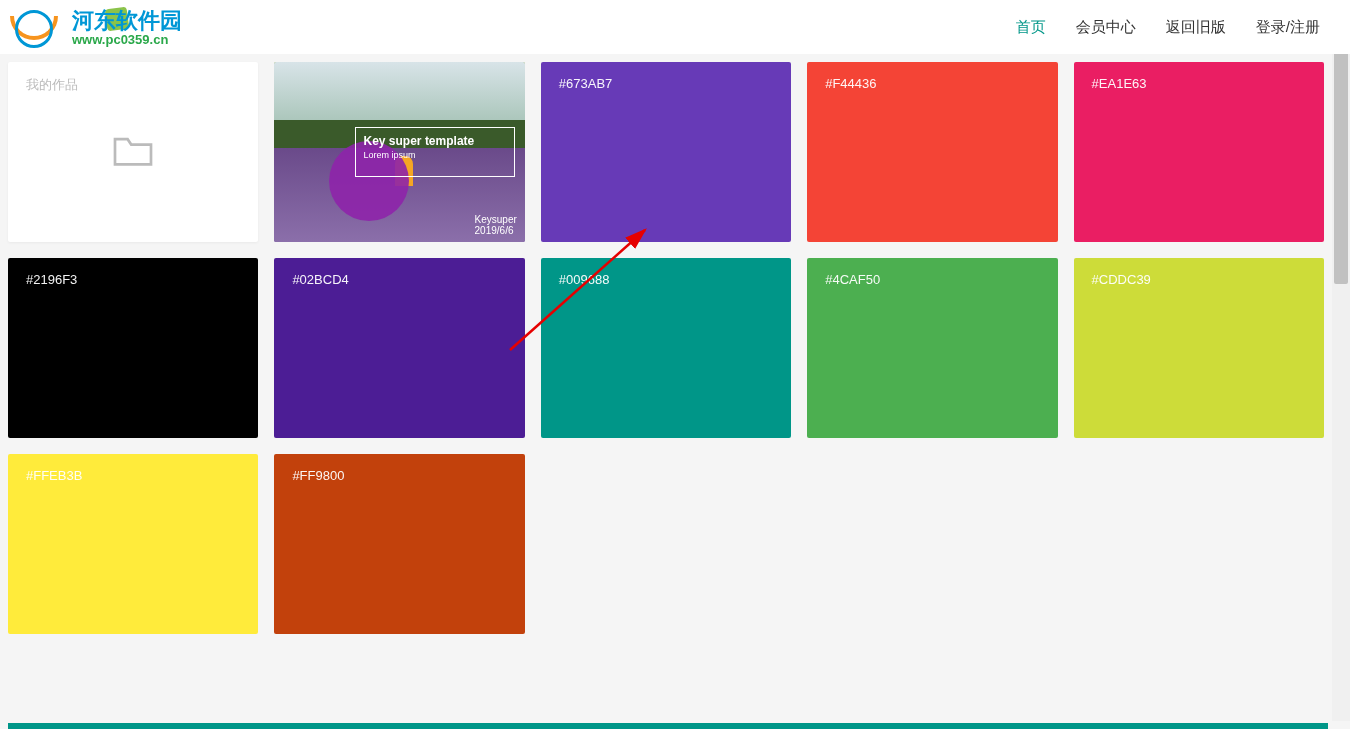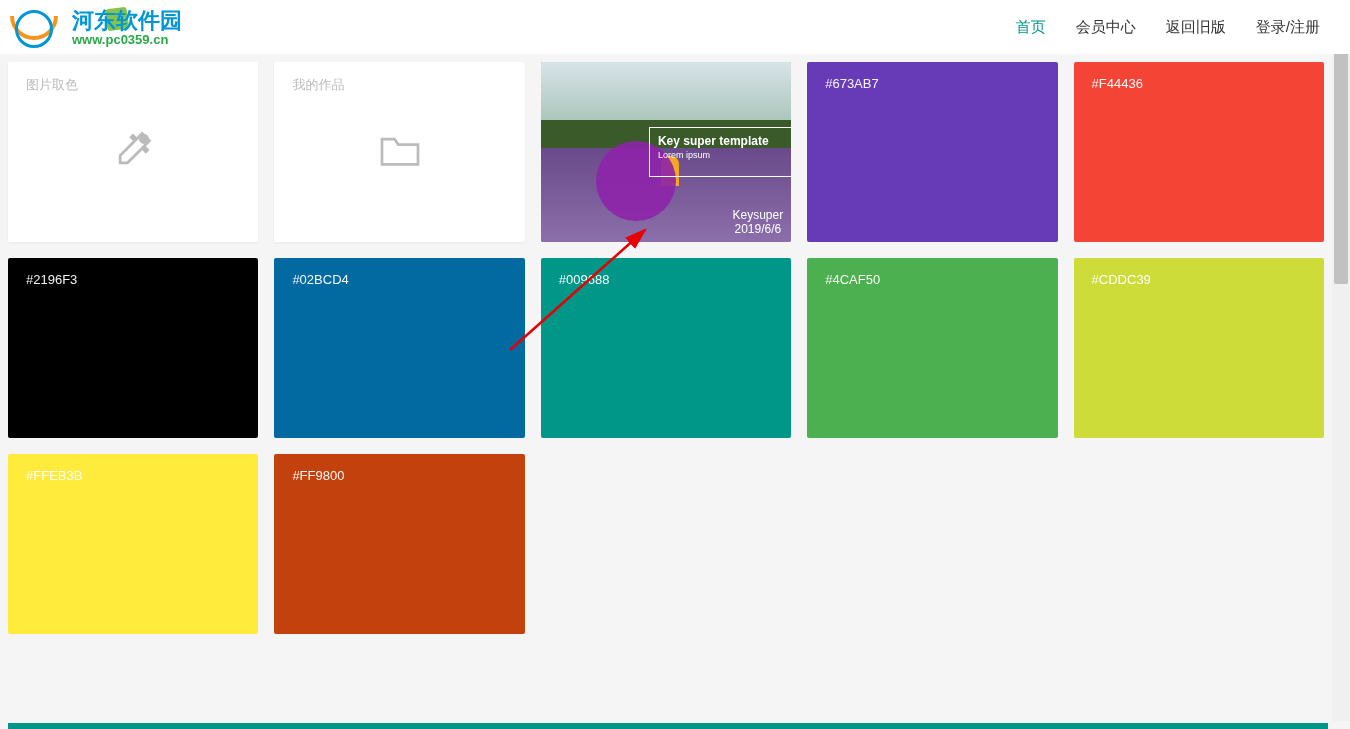--- a/index.html
+++ b/index.html
@@ -21,24 +21,24 @@
 .card.white { background: #fff; box-shadow: 0 1px 3px rgba(0,0,0,0.05); }
 .card-label { position: absolute; top: 14px; left: 18px; font-size: 13px; color: rgba(255,255,255,0.95); }
 .card-label.gray { color: #bbb; }
 .card-icon { position: absolute; top: 50%; left: 50%; transform: translate(-50%, -50%); }
 .template-card { background: linear-gradient(to bottom, #8fa84e 0%, #5a7a3a 50%, #7b5fa8 100%); }
 .template-sky { position: absolute; top: 0; left: 0; right: 0; height: 35%; background: linear-gradient(to bottom, #d8e4e8, #a8c4b8); }
 .template-trees { position: absolute; top: 32%; left: 0; right: 0; height: 18%; background: #3a5a2a; }
 .template-field { position: absolute; top: 48%; left: 0; right: 0; bottom: 0; background: linear-gradient(to bottom, #6a4a8a, #8b6faa); }
 .template-person { position: absolute; top: 52%; left: 48%; width: 18px; height: 30px; background: #f5a623; border-radius: 8px 8px 0 0; }
 .template-circle { position: absolute; top: 44%; left: 22%; width: 80px; height: 80px; background: #8e24aa; border-radius: 50%; opacity: 0.9; }
-.template-box { position: absolute; top: 50%; left: 32%; width: 160px; height: 50px; border: 1px solid #fff; padding: 6px 8px; transform: translateY(-50%); margin-left: 28px; }
+.template-box { position: absolute; top: 50%; left: 32%; width: 160px; height: 50px; border: 1px solid #fff; padding: 6px 8px; transform: translateY(-50%); }
 .template-title { color: #fff; font-size: 12px; font-weight: bold; }
 .template-sub { color: #fff; font-size: 9px; margin-top: 2px; }
-.template-footer { position: absolute; bottom: 6px; right: 8px; color: #fff; font-size: 12px; text-align: center; }
+.template-footer { position: absolute; bottom: 6px; right: 8px; color: #fff; font-size: 10px; text-align: left; }
 .row4 .card { height: 65px; }
 .scrollbar-v { position: absolute; right: 2px; top: 4px; width: 14px; height: 280px; background: #c1c1c1; border-radius: 2px; }
 .scrollbar-track { position: absolute; right: 0; top: 0; width: 18px; bottom: 8px; background: #f0f0f0; }
 .bottom-bar { position: absolute; bottom: 0; left: 8px; right: 22px; height: 6px; background: #009688; }
 .arrow { position: absolute; top: 225px; left: 505px; z-index: 5; pointer-events: none; }
 </style>
 </head>
 <body>
 
 <div class="header">
@@ -60,29 +60,20 @@
 </div>
 
 <div class="scrollbar-track">
   <div class="scrollbar-v"></div>
 </div>
 
 <div class="content">
   <div class="grid">
 
     <div class="card white">
-      <span class="card-label gray">图片取色</span>
-      <span class="card-icon">
-        <svg width="44" height="44" viewBox="0 0 24 24" fill="none" stroke="#bbb" stroke-width="1.5">
-            <path d="M19 5l-2-2-3 3-2-2-1 1 2 2-8 8v4h4l8-8 2 2 1-1-2-2 3-3z"></path>
-            <circle cx="18" cy="6" r="2" fill="#bbb"></circle>
-          </svg>
-      </span>
-    </div>
-    <div class="card white">
       <span class="card-label gray">我的作品</span>
       <span class="card-icon">
         <svg width="44" height="36" viewBox="0 0 24 20" fill="none" stroke="#bbb" stroke-width="1.5">
             <path d="M2 4h7l2 3h11v11H2V4z"></path>
           </svg>
       </span>
     </div>
     <div class="card template-card">
       <div class="template-sky"></div>
       <div class="template-trees"></div>
@@ -98,24 +89,27 @@
         <div>2019/6/6</div>
       </div>
     </div>
     <div class="card" style="background:#673AB7">
       <span class="card-label">#673AB7</span>
     </div>
     <div class="card" style="background:#F44436">
       <span class="card-label">#F44436</span>
     </div>
 
+    <div class="card" style="background:#EA1E63">
+      <span class="card-label">#EA1E63</span>
+    </div>
     <div class="card" style="background:#000000">
       <span class="card-label">#2196F3</span>
     </div>
-    <div class="card" style="background:#0369a1">
+    <div class="card" style="background:#4c1d95">
       <span class="card-label">#02BCD4</span>
     </div>
     <div class="card" style="background:#009688">
       <span class="card-label">#009688</span>
     </div>
 
     <div class="card" style="background:#4CAF50">
       <span class="card-label">#4CAF50</span>
     </div>
     <div class="card" style="background:#CDDC39">

